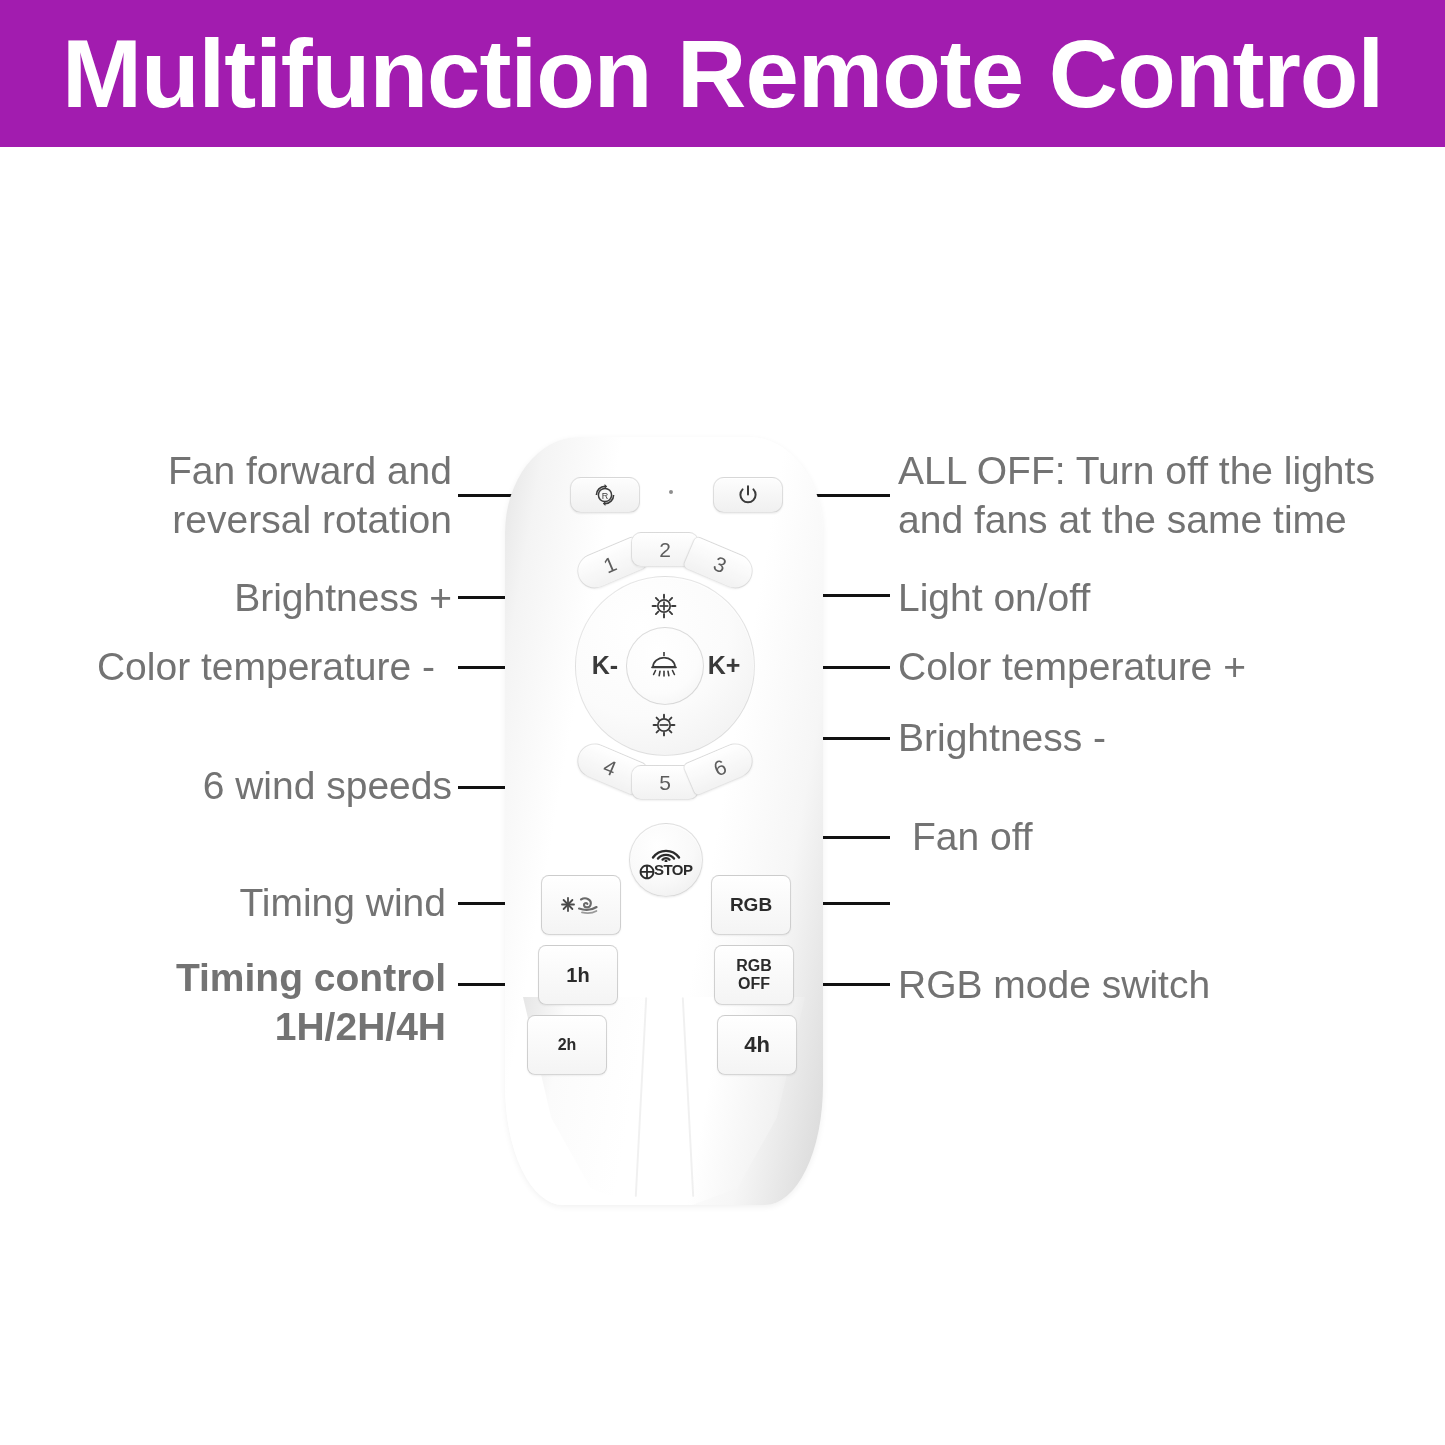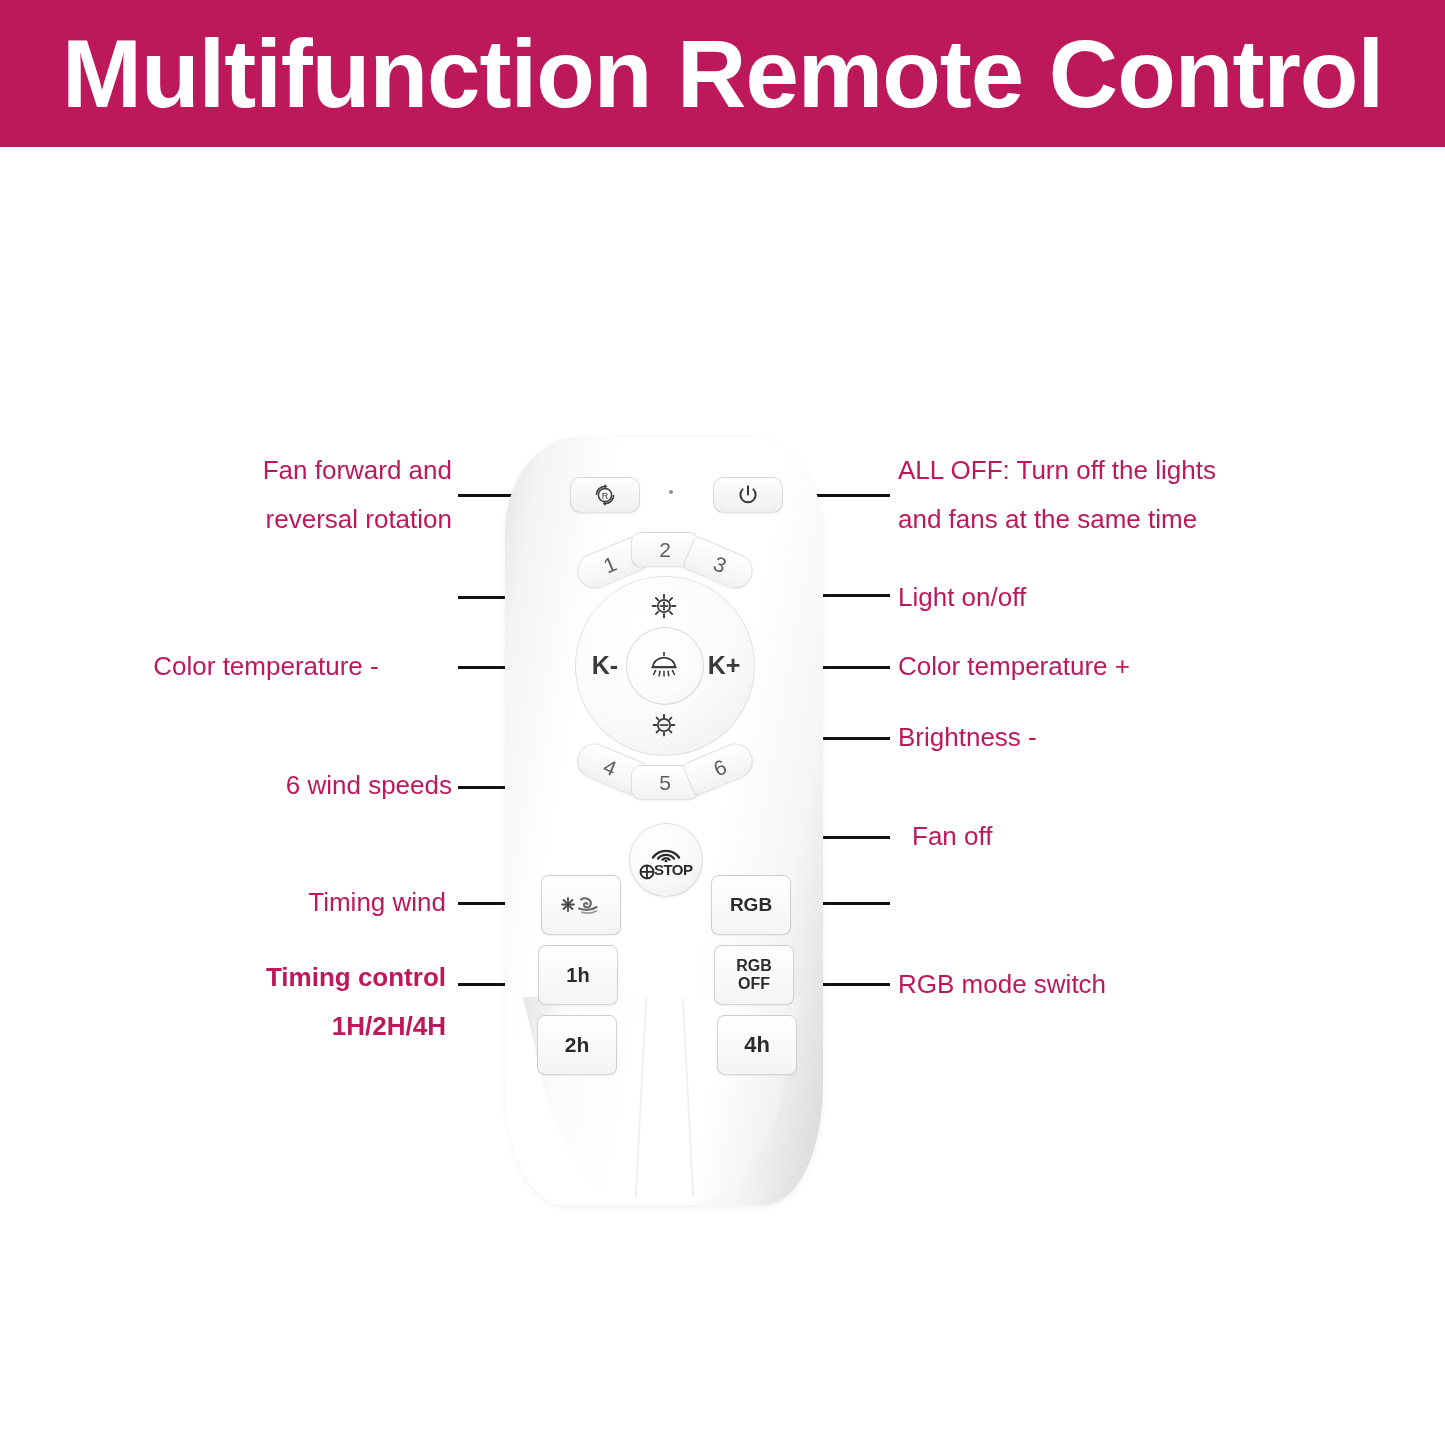--- a/index.html
+++ b/index.html
@@ -8,38 +8,38 @@
     background:#ffffff;
     font-family:"Liberation Sans", sans-serif;
     overflow:hidden;
     position:relative;
   }
   #stage{position:relative;width:1445px;height:1445px;}
 
   
   #header{
     position:absolute;left:0;top:0;width:1445px;height:147px;
-    background:#be185d;
+    background:#a21caf;
     display:flex;align-items:center;justify-content:center;
   }
   #header-title{
     color:#ffffff;
     font-size:96px;
     font-weight:bold;
     letter-spacing:-1px;
     line-height:1;
     white-space:nowrap;
     font-family:"Liberation Sans", sans-serif;
   }
 
   
   .label{
     position:absolute;
-    color:#be185d;
-    font-size:26px;
+    color:#737373;
+    font-size:39px;
     line-height:49px;
     font-family:"Liberation Sans", sans-serif;
     white-space:pre-line;
   }
   .label.right{text-align:left;}
   .label.left{text-align:right;}
 
   
   .leader{position:absolute;background:#111111;height:3px;}
   .dot{position:absolute;width:11px;height:11px;border-radius:50%;background:#111111;}
@@ -131,37 +131,38 @@
     position:absolute;
     background:linear-gradient(180deg,#ffffff,#f4f4f4);
     border:1px solid rgba(0,0,0,.16);
     border-radius:8px;
     box-shadow:inset 0 1px 1px #fff,0 1px 2px rgba(0,0,0,.06);
     display:flex;align-items:center;justify-content:center;
     color:#2b2b2b;font-weight:bold;font-family:"Liberation Sans", sans-serif;
   }
   #b-wind{left:36px;top:438px;width:78px;height:58px;}
   #b-1h{left:33px;top:508px;width:78px;height:58px;font-size:20px;}
-  #b-2h{left:32px;top:578px;width:78px;height:58px;font-size:21px;text-align:right;}
+  #b-2h{left:22px;top:578px;width:78px;height:58px;font-size:16px;text-align:right;}
   #b-rgb{left:206px;top:438px;width:78px;height:58px;font-size:19px;}
   #b-rgboff{left:209px;top:508px;width:78px;height:58px;font-size:16px;line-height:17px;text-align:center;}
   #b-4h{left:212px;top:578px;width:78px;height:58px;font-size:22px;}
   .rgb-two{display:flex;flex-direction:column;align-items:center;line-height:18px;}
 </style>
 </head>
 <body>
 
 <div id="stage">
 
   <div id="header">
     <div id="header-title">Multifunction Remote Control</div>
   </div>
 
   <div class="label left" style="left:140px;top:446px;width:312px;">Fan forward and
 reversal rotation</div>
+  <div class="label left" style="left:150px;top:573px;width:302px;">Brightness +</div>
   <div class="label left" style="left:80px;top:642px;width:372px;text-align:center;">Color temperature -</div>
   <div class="label left" style="left:150px;top:761px;width:302px;">6 wind speeds</div>
   <div class="label left" style="left:150px;top:878px;width:296px;">Timing wind</div>
   <div class="label left" style="left:130px;top:953px;width:316px;font-weight:bold;">Timing control
 1H/2H/4H</div>
 
   <div class="label right" style="left:898px;top:446px;width:545px;">ALL OFF: Turn off the lights
 and fans at the same time</div>
   <div class="label right" style="left:898px;top:573px;width:400px;">Light on/off</div>
   <div class="label right" style="left:898px;top:642px;width:470px;">Color temperature +</div>

